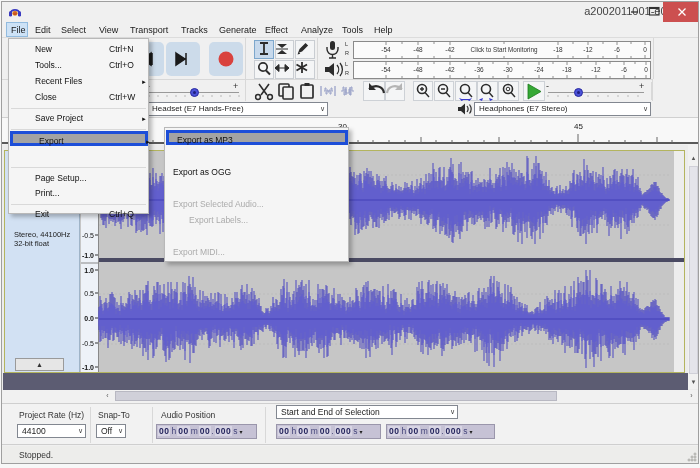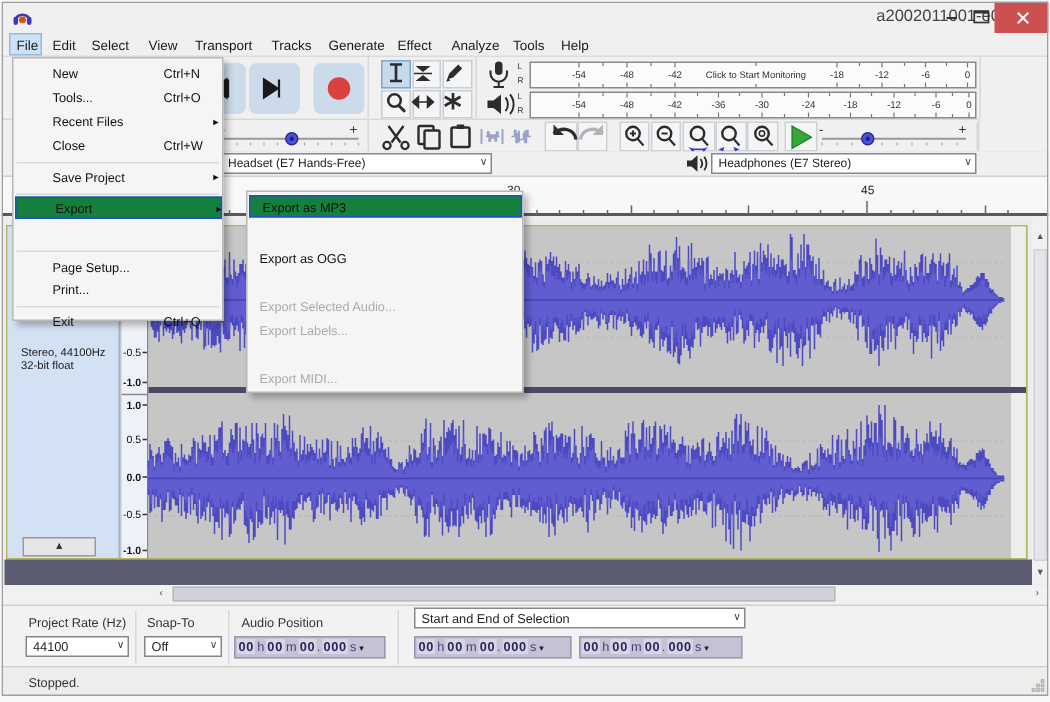--- a/index.html
+++ b/index.html
@@ -10,21 +10,21 @@
 #titlebar{position:absolute;left:0;top:0;width:100%;height:21px;background:#f0f0f0;font-size:11px;color:#444}
 #menubar{position:absolute;left:0;top:21px;width:100%;height:16px;background:#f0f0f0;font-size:9px;color:#1a1a1a;border-bottom:1px solid #dcdcdc}
 .combo{position:absolute;height:14px;background:#fff;border:1px solid #828790;font-size:8px;color:#222;line-height:12px;padding-left:4px;white-space:nowrap;overflow:hidden}
 .combo .ar{position:absolute;right:2px;top:0;font-size:7px;color:#444}
 .menu{position:absolute;background:#f5f5f5;border:1px solid #b8b8b8;box-shadow:3px 3px 4px rgba(0,0,0,0.25);font-size:8.5px;color:#101010;z-index:50}
 .mi{position:absolute;left:0;width:100%;height:16px;line-height:16px}
 .mi .lbl{position:absolute;left:26px}
 .mi .sc{position:absolute;left:100px}
 .mi .arr{position:absolute;left:132px;top:0.5px;font-size:6px}
 .sep{position:absolute;left:2px;right:2px;height:1px;background:#d9d9d9}
-.hl{background:#15803d;border:1px solid #1d4ed8}
+.hl{background:#a3a3a3;border:3px solid #1d4ed8}
 .dis{color:#ababab}
 .tbtn{position:absolute;width:34px;height:34px;background:#ccdbea;border-radius:5px}
 .toolcell{position:absolute;width:19.5px;height:19px;background:#f4f5f6;border:1px solid #c9cdd2}
 .tf{position:absolute;top:423px;height:15px;background:#c6c2d5;border:1px solid #9a96ab;font-size:8.5px;color:#26265e;line-height:13px;white-space:nowrap}
 .tfd{background:#d8d5e4;padding:0 1px;margin-left:1px;font-weight:bold;letter-spacing:0.5px}
 .tfu{color:#44447a;margin-left:1px}
 .tfa{color:#222;font-size:6px;margin-left:2px}
 .slbl{position:absolute;top:409px;font-size:8.5px;color:#333}
 </style></head><body>
 <div id="win">
@@ -288,22 +288,22 @@
 
 <div class="abs" style="left:0;top:402px;width:698px;height:42px;background:#f2f2f2;border-top:1px solid #cfcfcf;border-bottom:1px solid #cfcfcf">
   <div class="abs" style="left:89px;top:3px;width:1px;height:36px;background:#d8d8d8"></div>
   <div class="abs" style="left:151px;top:3px;width:1px;height:36px;background:#d8d8d8"></div>
   <div class="abs" style="left:264px;top:3px;width:1px;height:36px;background:#d8d8d8"></div>
 </div>
 <span class="slbl" style="left:18px">Project Rate (Hz)</span>
 <span class="slbl" style="left:97px">Snap-To</span>
 <span class="slbl" style="left:160px">Audio Position</span>
 <div class="combo" style="left:16px;top:423px;width:69px;font-size:8.5px">44100<span class="ar">∨</span></div>
-<div class="combo" style="left:95px;top:423px;width:52px;font-size:8.5px">Off<span class="ar">∨</span></div>
-<div class="combo" style="left:275px;top:404px;width:221px;font-size:8.5px">Start and End of Selection<span class="ar">∨</span></div>
+<div class="combo" style="left:95px;top:423px;width:30px;font-size:8.5px">Off<span class="ar">∨</span></div>
+<div class="combo" style="left:275px;top:404px;width:182px;font-size:8.5px">Start and End of Selection<span class="ar">∨</span></div>
 <div class="tf" style="left:155px;width:101px">
 <span class="tfd">00</span><span class="tfu">h</span><span class="tfd">00</span><span class="tfu">m</span><span class="tfd">00</span><span class="tfu" style="margin:0">.</span><span class="tfd">000</span><span class="tfu">s</span><span class="tfa">▾</span></div>
 <div class="tf" style="left:275px;width:105px">
 <span class="tfd">00</span><span class="tfu">h</span><span class="tfd">00</span><span class="tfu">m</span><span class="tfd">00</span><span class="tfu" style="margin:0">.</span><span class="tfd">000</span><span class="tfu">s</span><span class="tfa">▾</span></div>
 <div class="tf" style="left:385px;width:109px">
 <span class="tfd">00</span><span class="tfu">h</span><span class="tfd">00</span><span class="tfu">m</span><span class="tfd">00</span><span class="tfu" style="margin:0">.</span><span class="tfd">000</span><span class="tfu">s</span><span class="tfa">▾</span></div>
 
 <div class="abs" style="left:0;top:445px;width:698px;height:17px;background:#ededeb;font-size:8.5px;color:#333">
   <span class="abs" style="left:18px;top:4px">Stopped.</span>
   <svg width="10" height="10" style="right:2px;top:6px;position:absolute">
@@ -357,19 +357,19 @@
   <div class="mi hl" style="top:2px;left:1px;width:182px;height:15px;line-height:14px">
         <span class="lbl" style="left:8px">Export as MP3</span>
       </div>
   <div class="mi" style="top:36px">
         <span class="lbl" style="left:8px">Export as OGG</span>
       </div>
   <div class="mi dis" style="top:68px">
         <span class="lbl" style="left:8px">Export Selected Audio...</span>
       </div>
   <div class="mi dis" style="top:84px">
-        <span class="lbl" style="left:8px">Export Labels...</span>
+        <span class="lbl" style="left:24px">Export Labels...</span>
       </div>
   <div class="mi dis" style="top:116px">
         <span class="lbl" style="left:8px">Export MIDI...</span>
       </div>
 </div>
 
 </div>
 </body></html>

